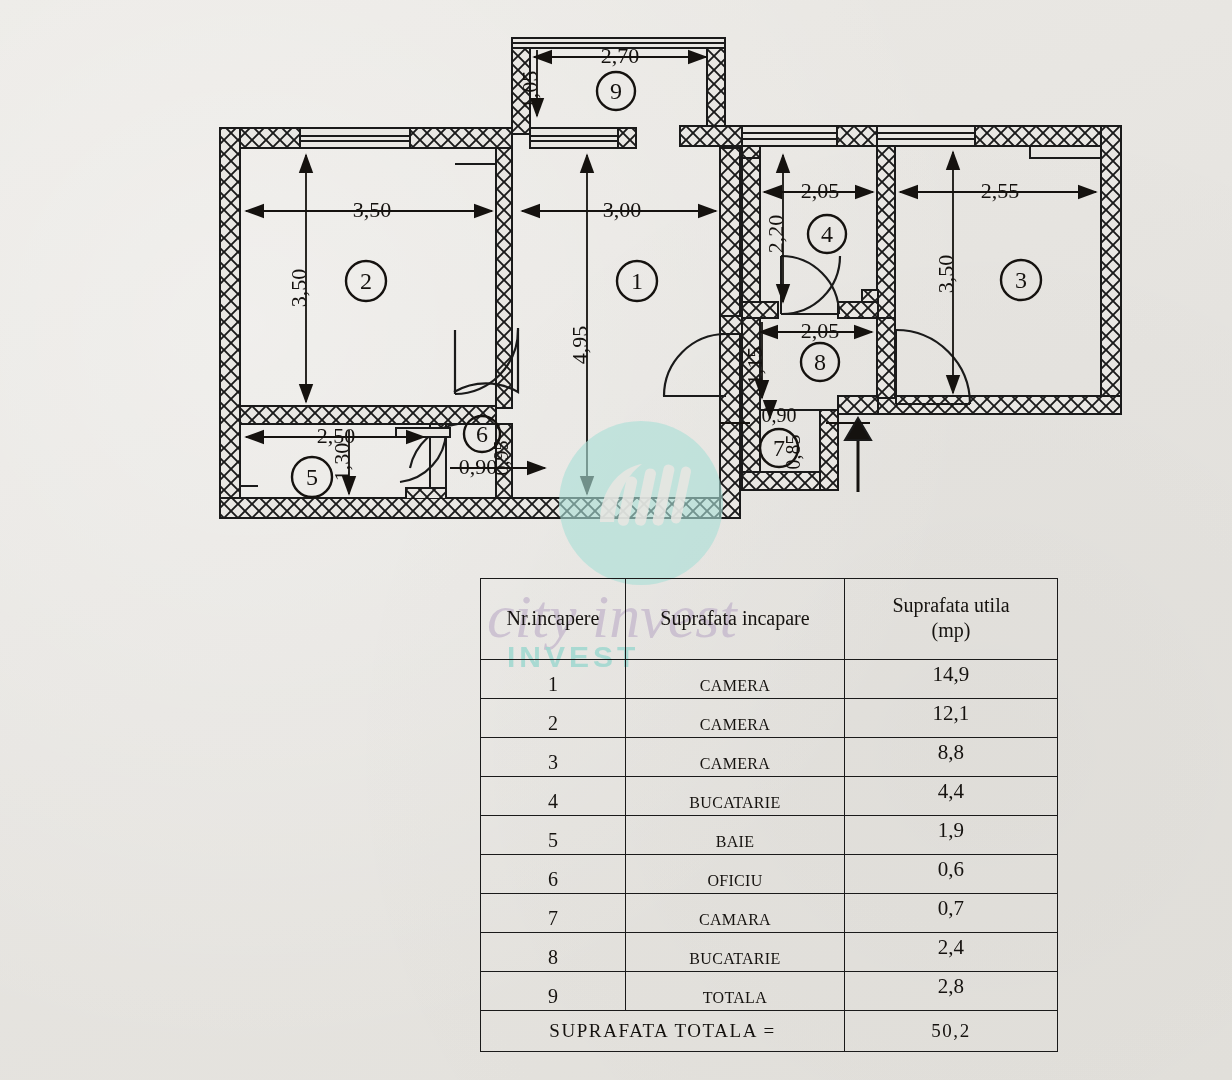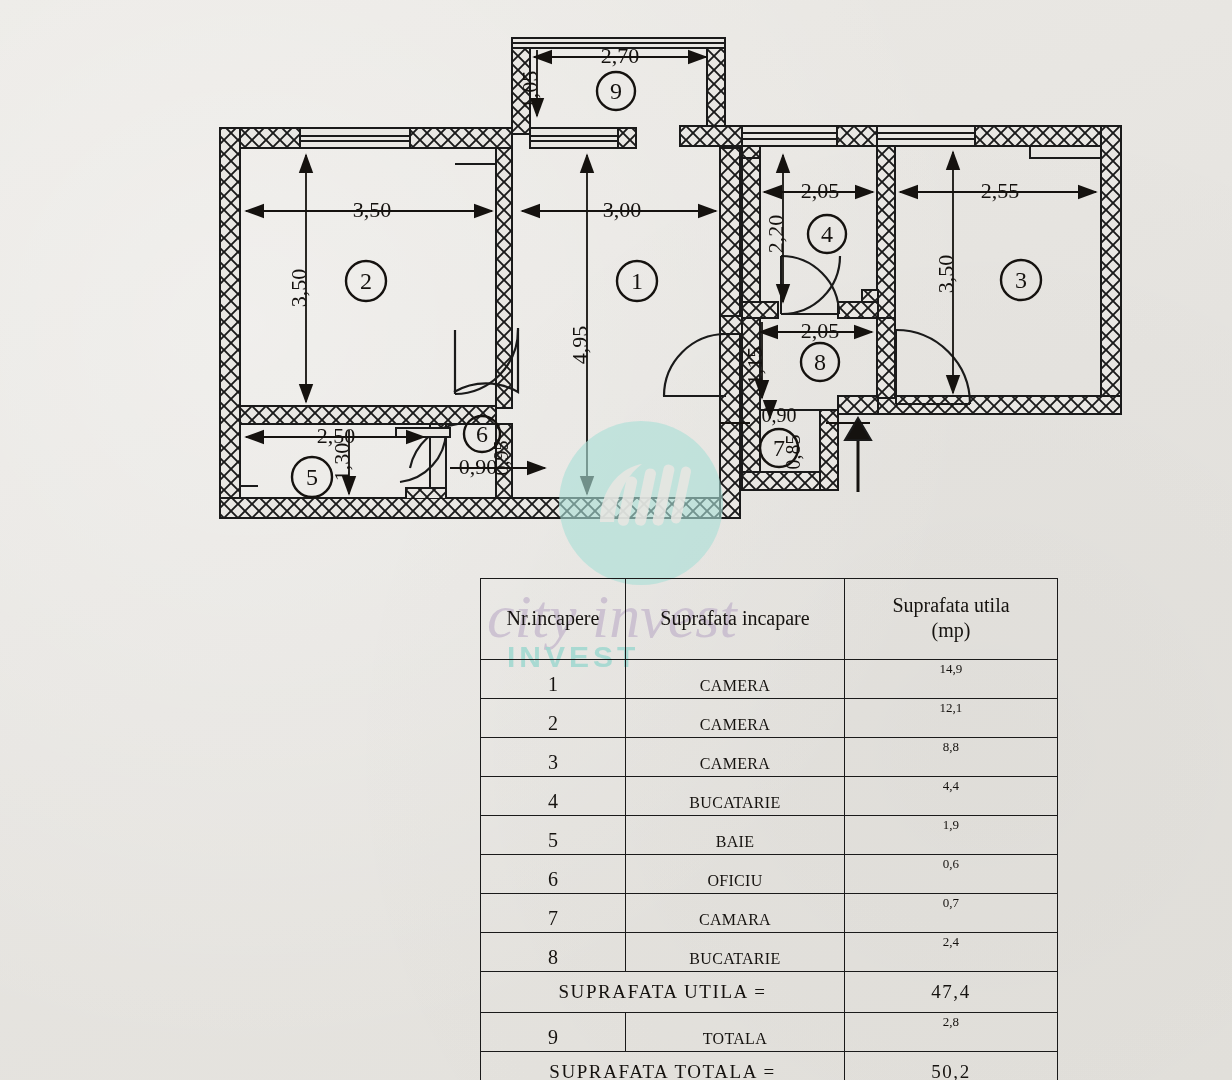--- a/index.html
+++ b/index.html
@@ -46,21 +46,21 @@
     color:#15120f;
     padding:0;
     line-height:1.25;
   }
   #area-table th{font-size:20px;padding:14px 4px 16px;}
   .col-nr{width:140px;}
   .col-name{width:222px;}
   .col-area{width:216px;margin-top:44px;}
   #area-table td.cell-nr{height:36px;font-size:20px;vertical-align:bottom;padding-bottom:1px;}
   #area-table td.cell-name{height:36px;font-size:16px;vertical-align:bottom;padding-bottom:2px;letter-spacing:.3px;}
-  #area-table td.cell-area{height:36px;font-size:13px;vertical-align:top;padding-top:1px;text-align:center;}
+  #area-table td.cell-area{height:36px;font-size:21px;vertical-align:top;padding-top:1px;text-align:center;}
   tr.total-row td{
     font-size:25px;
     font-weight:bold;
     letter-spacing:1.6px;
     height:40px;
     padding:2px 0 4px;
     font-family:"Liberation Serif", serif;
   }
   tr.total-row td.total-label{text-align:left;padding-left:8px;border-right:none;}
   tr.total-row td.total-value{text-align:center;border-left:none;font-size:26px;}
@@ -393,24 +393,20 @@
     <tr>
       <td class="cell-nr">7</td>
       <td class="cell-name">CAMARA</td>
       <td class="cell-area">0,7</td>
     </tr>
     <tr>
       <td class="cell-nr">8</td>
       <td class="cell-name">BUCATARIE</td>
       <td class="cell-area">2,4</td>
     </tr>
-    <tr class="total-row">
-      <td class="total-label" colspan="2">SUPRAFATA UTILA =</td>
-      <td class="total-value">47,4</td>
-    </tr>
     <tr>
       <td class="cell-nr">9</td>
       <td class="cell-name">TOTALA</td>
       <td class="cell-area">2,8</td>
     </tr>
     <tr class="total-row">
       <td class="total-label" colspan="2">SUPRAFATA TOTALA =</td>
       <td class="total-value">50,2</td>
     </tr>
   </tbody>

